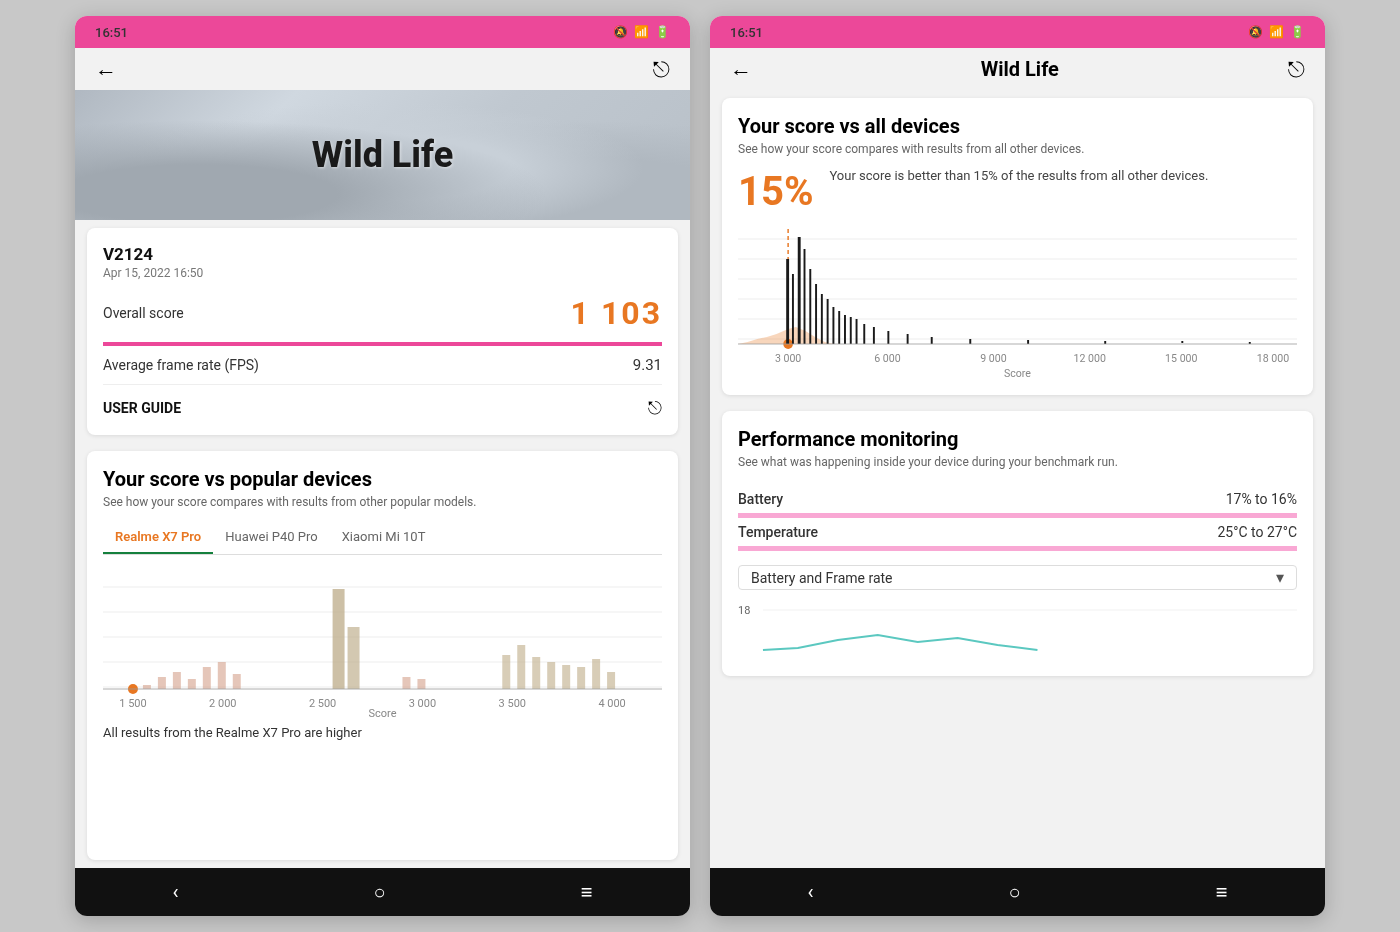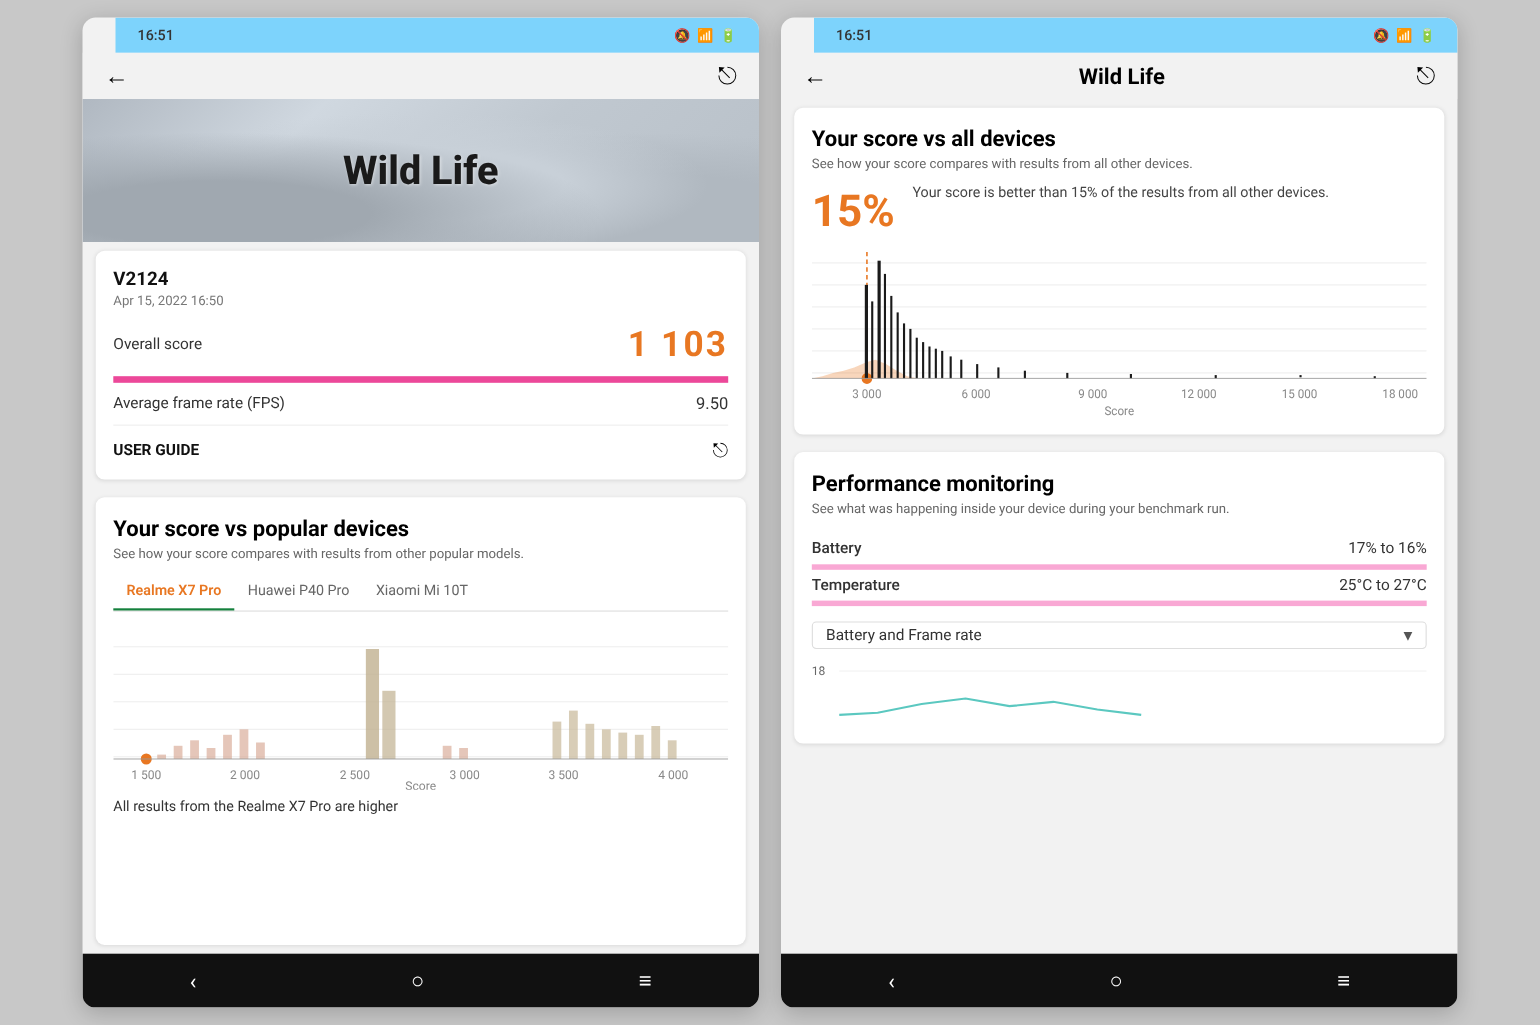--- a/index.html
+++ b/index.html
@@ -21,26 +21,25 @@
       overflow: hidden;
       display: flex;
       flex-direction: column;
       box-shadow: 0 4px 20px rgba(0,0,0,0.2);
     }
     .status-bar {
       display: flex;
       justify-content: space-between;
       align-items: center;
       padding: 8px 20px;
-      background: #7dd3fc;
+      background: #ec4899;
       font-size: 13px;
       font-weight: 500;
       color: #333;
       min-height: 32px;
-      margin-left: 30px;
     }
     .status-icons {
       display: flex;
       gap: 6px;
       align-items: center;
       font-size: 12px;
     }
     .top-nav {
       display: flex;
       justify-content: space-between;
@@ -97,21 +96,21 @@
     .card-subtitle {
       font-size: 12px;
       color: #777;
       margin-bottom: 4px;
     }
     .score-row {
       display: flex;
       justify-content: space-between;
       align-items: center;
       padding: 10px 0;
-      border-bottom: 6px solid #ec4899;
+      border-bottom: 4px solid #ec4899;
     }
     .score-label {
       font-size: 14px;
       color: #333;
     }
     .score-value-main {
       font-size: 32px;
       font-weight: 700;
       color: #e87722;
       letter-spacing: 2px;
@@ -307,21 +306,21 @@
     <div class="card-title">V2124</div>
     <div class="card-subtitle">Apr 15, 2022 16:50</div>
 
     <div class="score-row">
       <span class="score-label">Overall score</span>
       <span class="score-value-main">1 103</span>
     </div>
 
     <div class="score-row-noborder">
       <span class="score-label">Average frame rate (FPS)</span>
-      <span class="score-value">9.50</span>
+      <span class="score-value">9.31</span>
     </div>
 
     <div style="border-top:1px solid #eee;"></div>
     <div class="user-guide-row">
       <span class="user-guide-label">USER GUIDE</span>
       <span class="nav-icon" style="font-size:18px;">⎋</span>
     </div>
   </div>
 
   <div class="card" style="flex:1;overflow:hidden;">

